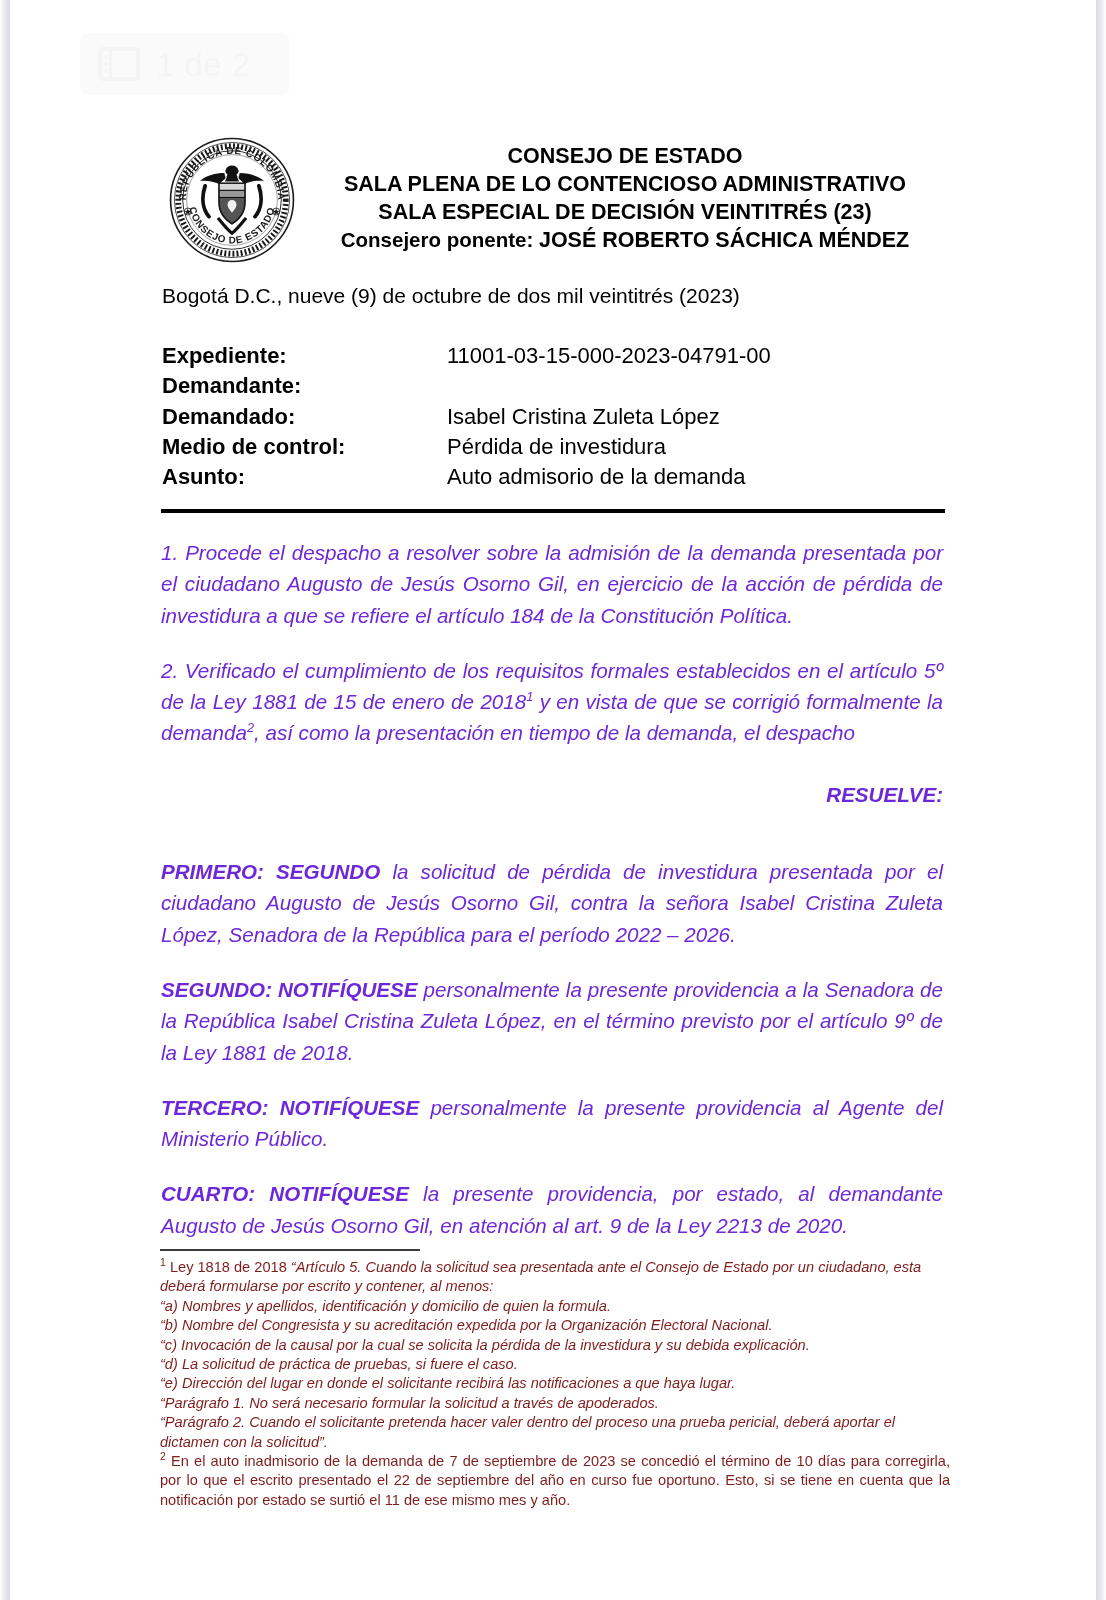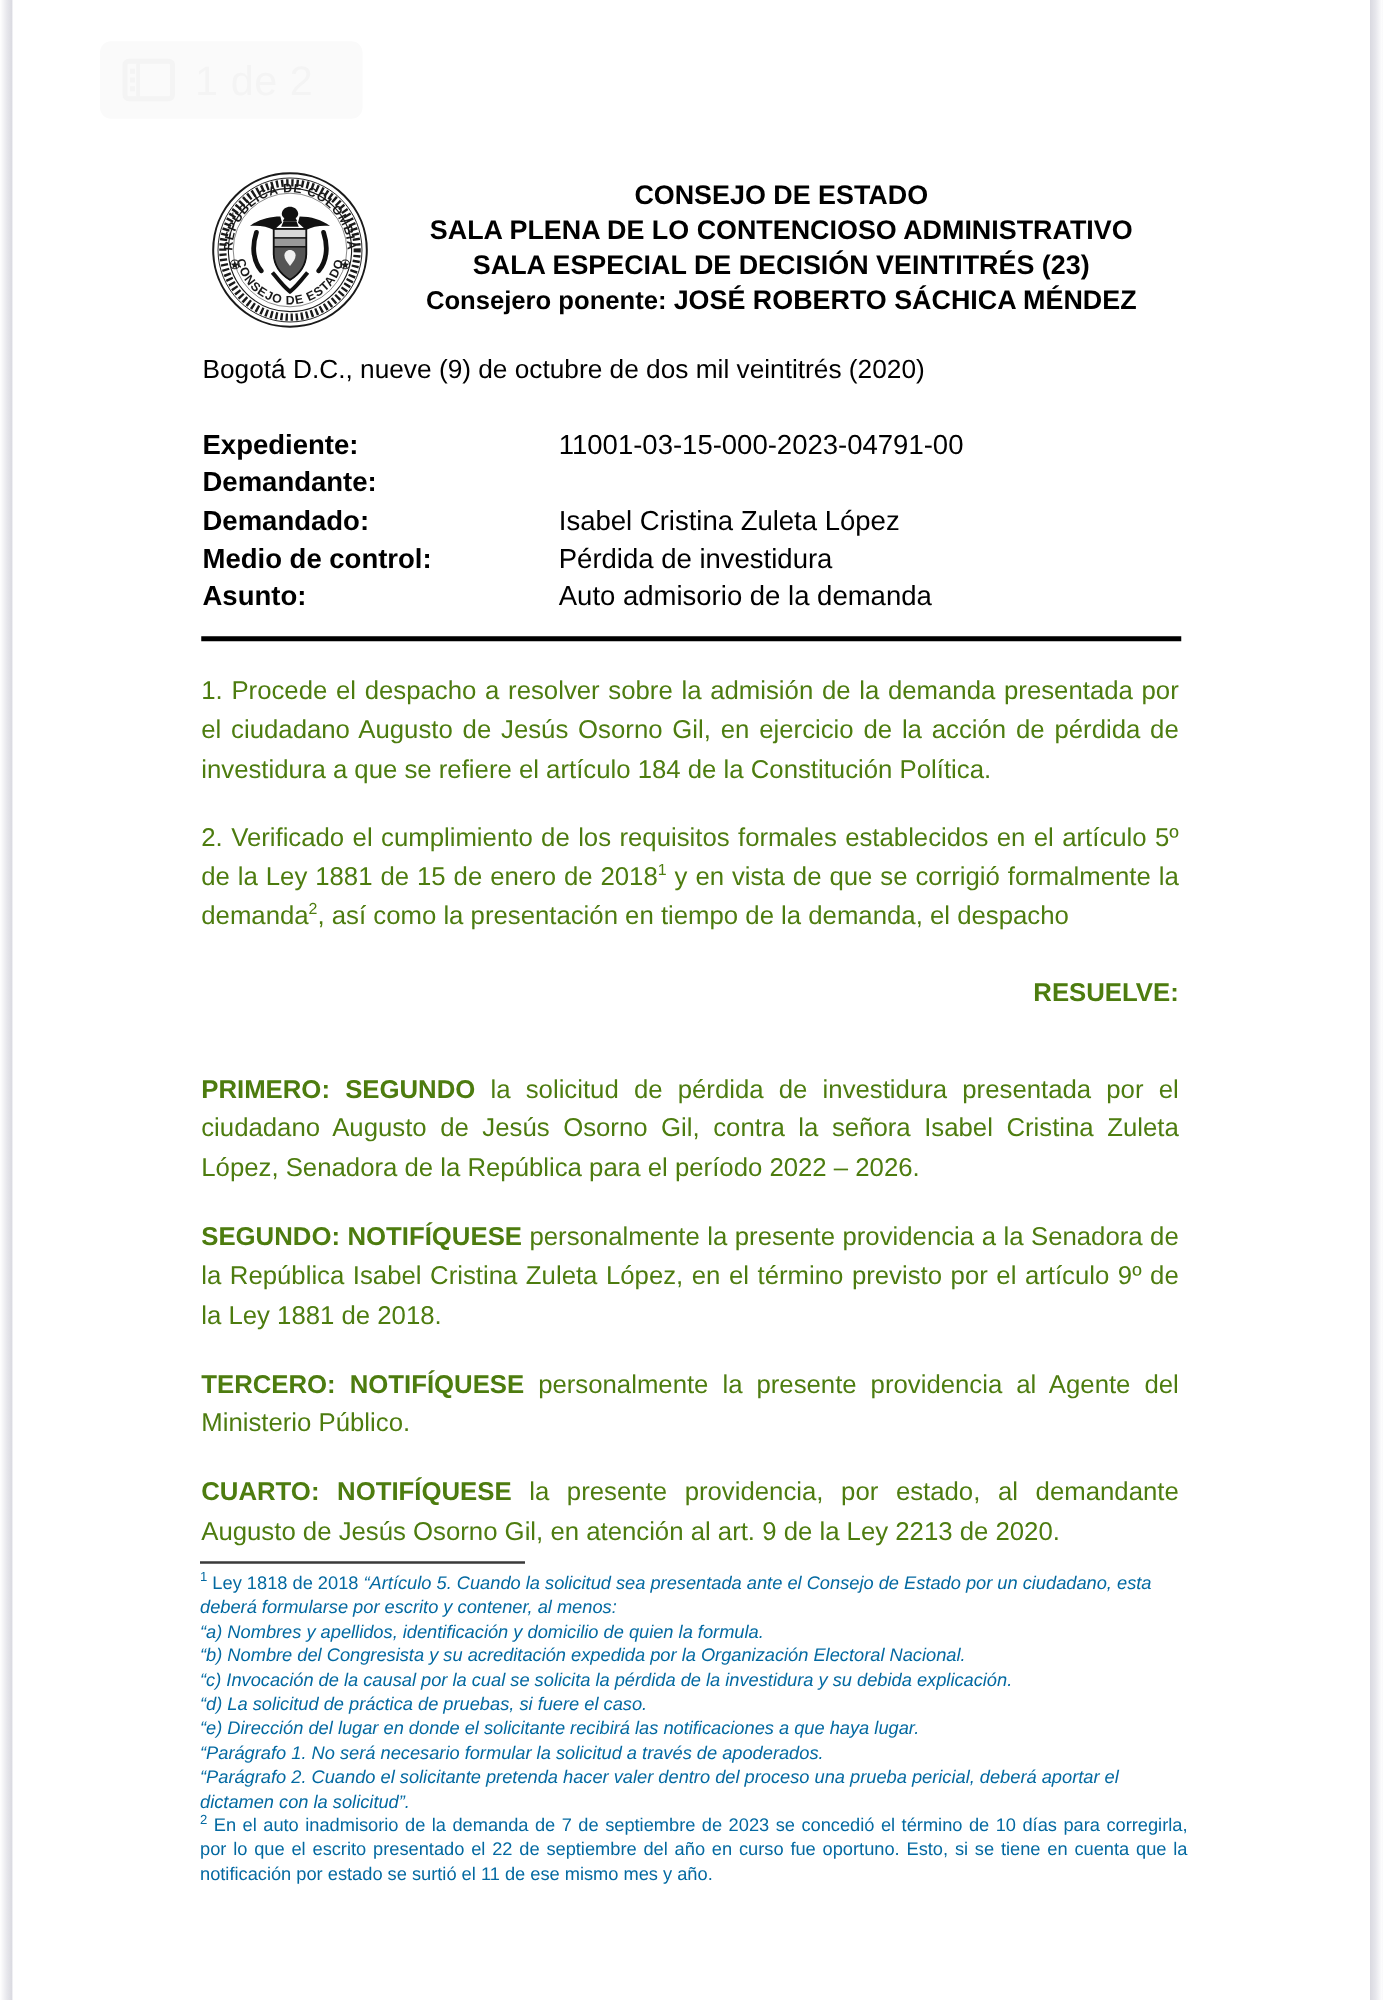--- a/index.html
+++ b/index.html
@@ -90,35 +90,35 @@
   .meta-label{width:285px;flex:none;font-weight:bold;}
   .meta-value{flex:1;}
 
   .rule{
     position:absolute;left:151px;top:509px;
     width:784px;height:4px;background:#000;
   }
 
   .body{
     position:absolute;left:151px;top:537px;width:782px;
-    font-size:20.6px;color:#4d7c0f;
+    font-size:20.6px;color:#6d28d9;font-style:italic;
   }
   .body p{margin:0 0 24px 0;line-height:1.52;text-align:justify;}
   .body p.just{text-align:justify;}
   .body p.center{text-align:right;font-weight:bold;margin:30px 0 46px 0;}
   .body b{font-weight:bold;}
   sup{font-size:.62em;vertical-align:super;line-height:0;}
 
   .fn-rule{
     position:absolute;left:150px;top:1249px;
     width:260px;height:2px;background:#3a3a3a;
   }
   .footnotes{
     position:absolute;left:150px;top:1258px;width:790px;
-    font-size:14.6px;color:#0369a1;line-height:1.33;
+    font-size:14.6px;color:#7f1d1d;line-height:1.33;
   }
   .footnotes p{margin:0;}
   .fn-italic{font-style:italic;}
   .fn-marker{font-size:.72em;vertical-align:super;line-height:0;}
   .fn-blk{margin-bottom:0;}
   .fn2{margin-top:2px;text-align:justify;}
 </style>
 </head>
 <body>
 
@@ -185,21 +185,21 @@
       </svg>
 
       <div class="masthead-text">
         <div>CONSEJO DE ESTADO</div>
         <div>SALA PLENA DE LO CONTENCIOSO ADMINISTRATIVO</div>
         <div>SALA ESPECIAL DE DECISIÓN VEINTITRÉS (23)</div>
         <div class="l4"><span>Consejero ponente:</span> <span class="nm">JOSÉ ROBERTO SÁCHICA MÉNDEZ</span></div>
       </div>
     </div>
 
-    <div class="dateline">Bogotá D.C., nueve (9) de octubre de dos mil veintitrés (2020)</div>
+    <div class="dateline">Bogotá D.C., nueve (9) de octubre de dos mil veintitrés (2023)</div>
 
     <div class="meta">
       <div class="meta-row">
         <span class="meta-label">Expediente:</span>
         <span class="meta-value">11001-03-15-000-2023-04791-00</span>
       </div>
       <div class="meta-row">
         <span class="meta-label">Demandante:</span>
       </div>
       <div class="meta-row">

